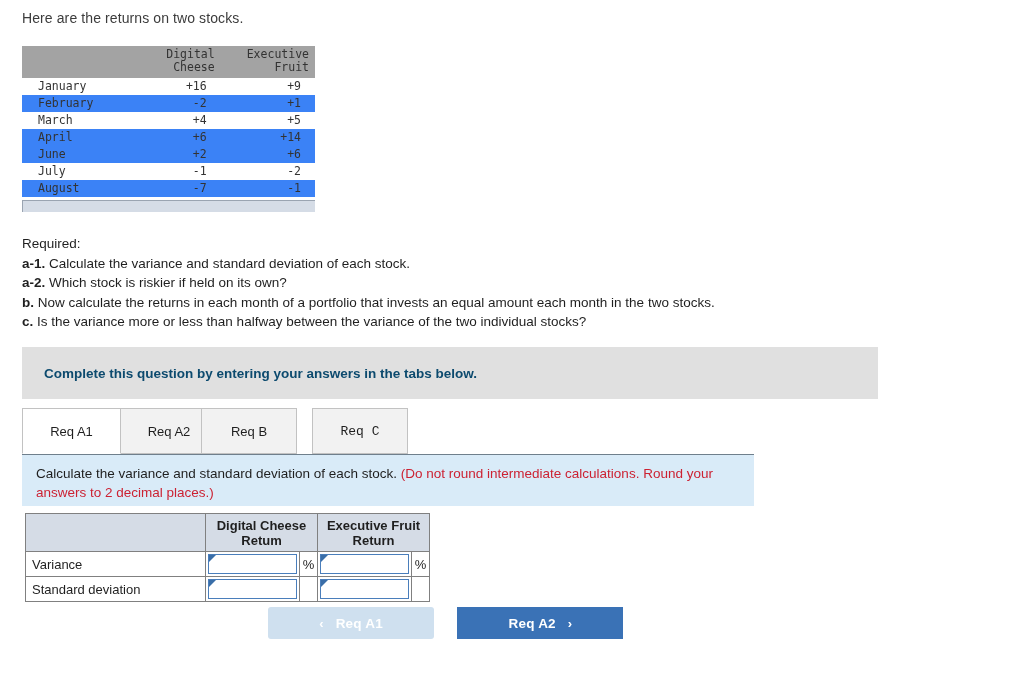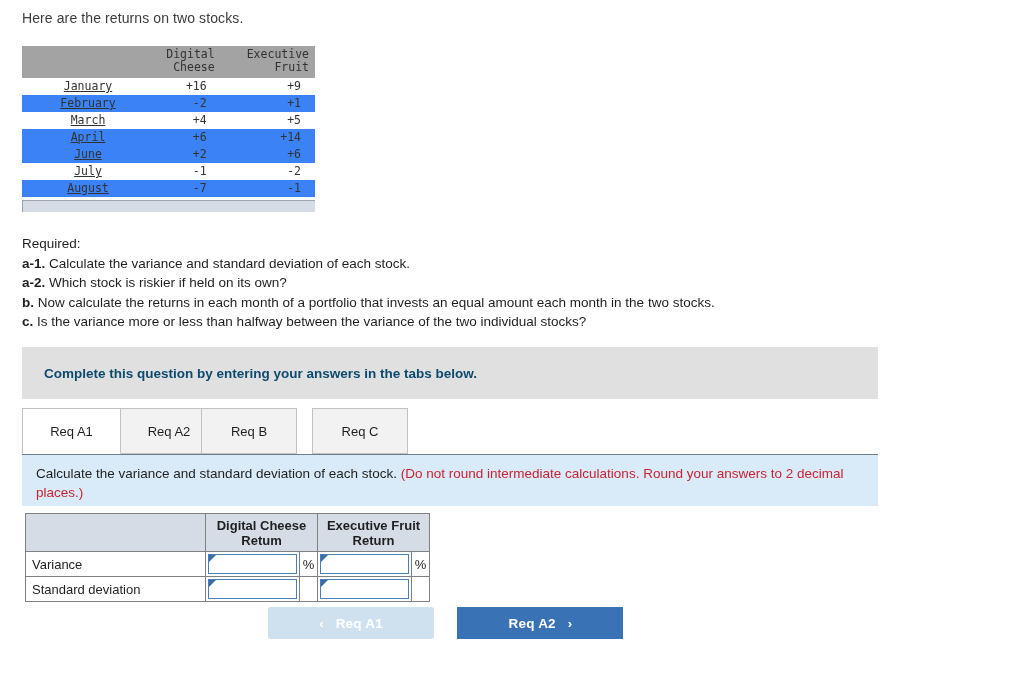--- a/index.html
+++ b/index.html
@@ -51,23 +51,22 @@
   }
   table.data-table th.corner {
     width: 110px;
   }
   table.data-table td {
     padding: 1px 6px;
     line-height: 15px;
     height: 15px;
   }
   table.data-table td.month {
-    text-align: center;
+    text-align: left;
     padding-left: 16px;
-    text-decoration: underline;
   }
   table.data-table td.num {
     text-align: right;
     padding-right: 14px;
   }
   table.data-table tr.alt td {
     background: #3b82f6;
     margin-top: 31px;
   }
   .table-footer {
@@ -135,21 +134,21 @@
     background: #ffffff;
     border-bottom: 1px solid #ffffff;
     z-index: 3;
   }
 
   
   .qpanel {
     position: absolute;
     left: 22px;
     top: 454px;
-    width: 856px;
+    width: 732px;
     height: 52px;
     background: #d9ebf8;
     border-top: 1px solid #6f7f8c;
     box-sizing: border-box;
     padding: 9px 14px 0 14px;
     font-size: 13.5px;
     line-height: 19px;
     color: #1f1f1f;
   }
   .qpanel .red { color: #cc2233; }
@@ -326,21 +325,21 @@
 <div class="tabs">
   <div class="tab active" style="left:0px;width:99px;">
     <span>Req A1</span>
   </div>
   <div class="tab" style="left:98px;width:98px;">
     <span>Req A2</span>
   </div>
   <div class="tab" style="left:179px;width:96px;">
     <span>Req B</span>
   </div>
-  <div class="tab" style="left:290px;width:96px;">
+  <div class="tab" style="left:290px;width:96px;font-family:Liberation Mono, monospace;">
     <span>Req C</span>
   </div>
 </div>
 
 <div class="qpanel">
   <span>Calculate the variance and standard deviation of each stock.</span>
   <span class="red">(Do not round intermediate calculations. Round your answers to 2 decimal places.)</span>
 </div>
 
 <div class="answer-wrap">

